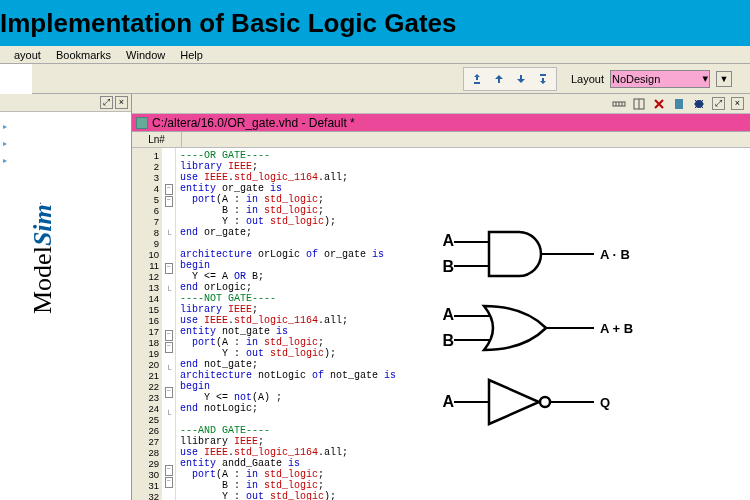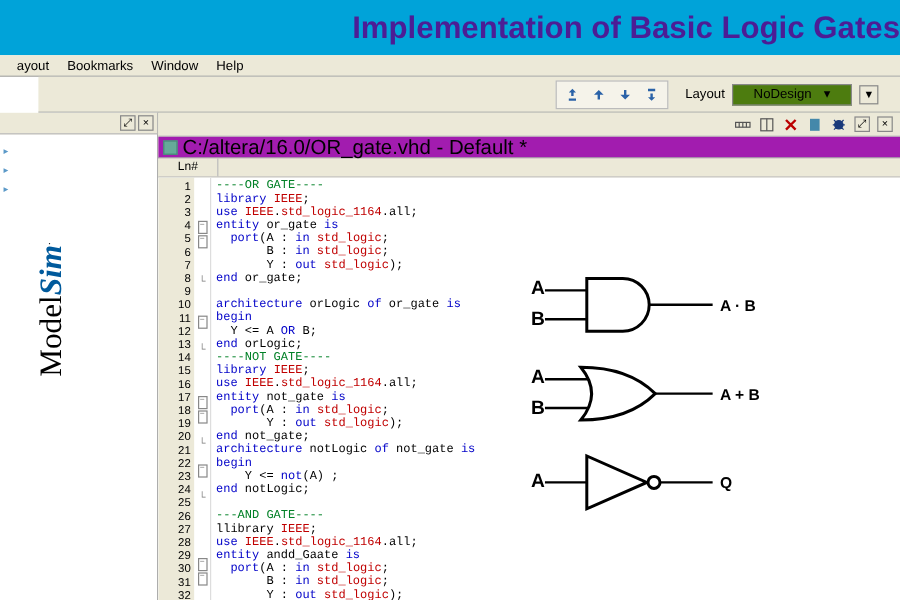--- a/index.html
+++ b/index.html
@@ -7,22 +7,22 @@
     width: 750px;
     height: 500px;
     font-family: Tahoma, Arial, sans-serif;
     font-size: 11px;
     background: #fff;
     overflow: hidden;
     position: relative;
   }
   .banner {
     background: #00a3d9;
-    color: #4c1d95;
-    text-align: right;
+    color: #000000;
+    text-align: left;
     font-size: 26px;
     font-weight: bold;
     height: 46px;
     line-height: 46px;
     font-family: Arial, sans-serif;
   }
   .menubar {
     height: 18px;
     background: #ece9d8;
     border-bottom: 1px solid #aaa;
@@ -49,22 +49,22 @@
     height: 24px;
     display: flex;
     align-items: center;
     padding: 0 6px;
     gap: 8px;
   }
   .tb-icon { width: 14px; height: 14px; display: inline-block; }
   .layout-label { margin-left: 8px; }
   .layout-select {
     border: 1px solid #888;
-    background: #4d7c0f;
-    padding: 1px 17px;
+    background: #f9a8d4;
+    padding: 1px 1px;
     width: 100px;
     height: 18px;
     display: flex;
     align-items: center;
     justify-content: space-between;
     font-size: 11px;
   }
   .dropdown-btn {
     width: 16px; height: 16px;
     background: #ece9d8;
@@ -128,26 +128,26 @@
     background: #ece9d8;
     display: flex;
     align-items: center;
     justify-content: flex-end;
     gap: 6px;
     padding: 0 6px;
     border-bottom: 1px solid #bbb;
   }
   .tab {
     height: 18px;
-    background: #a21caf;
+    background: #ec4899;
     border-bottom: 1px solid #aaa;
     display: flex;
     align-items: center;
     padding-left: 4px;
-    font-size: 17px;
+    font-size: 12px;
   }
   .tab-icon { width: 12px; height: 12px; background: #6a9; border: 1px solid #487; margin-right: 4px; }
   .header-row {
     height: 16px;
     background: #ece9d8;
     border-bottom: 1px solid #bbb;
     font-size: 10px;
     display: flex;
   }
   .gutter-head { width: 50px; text-align: center; border-right: 1px solid #bbb; line-height: 16px; }

